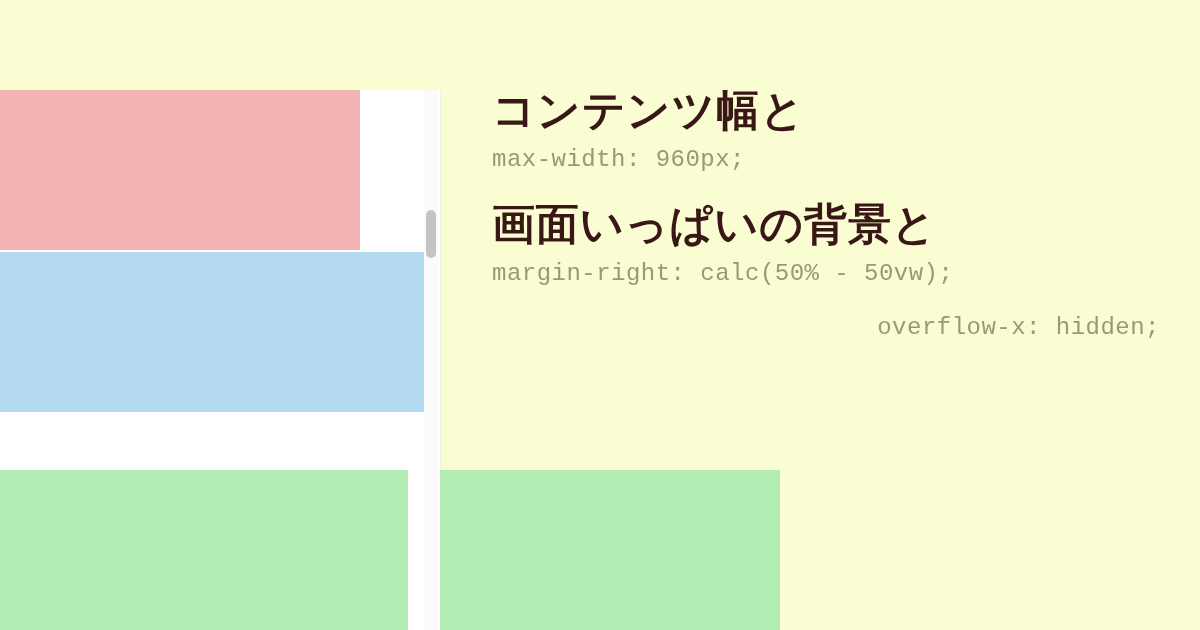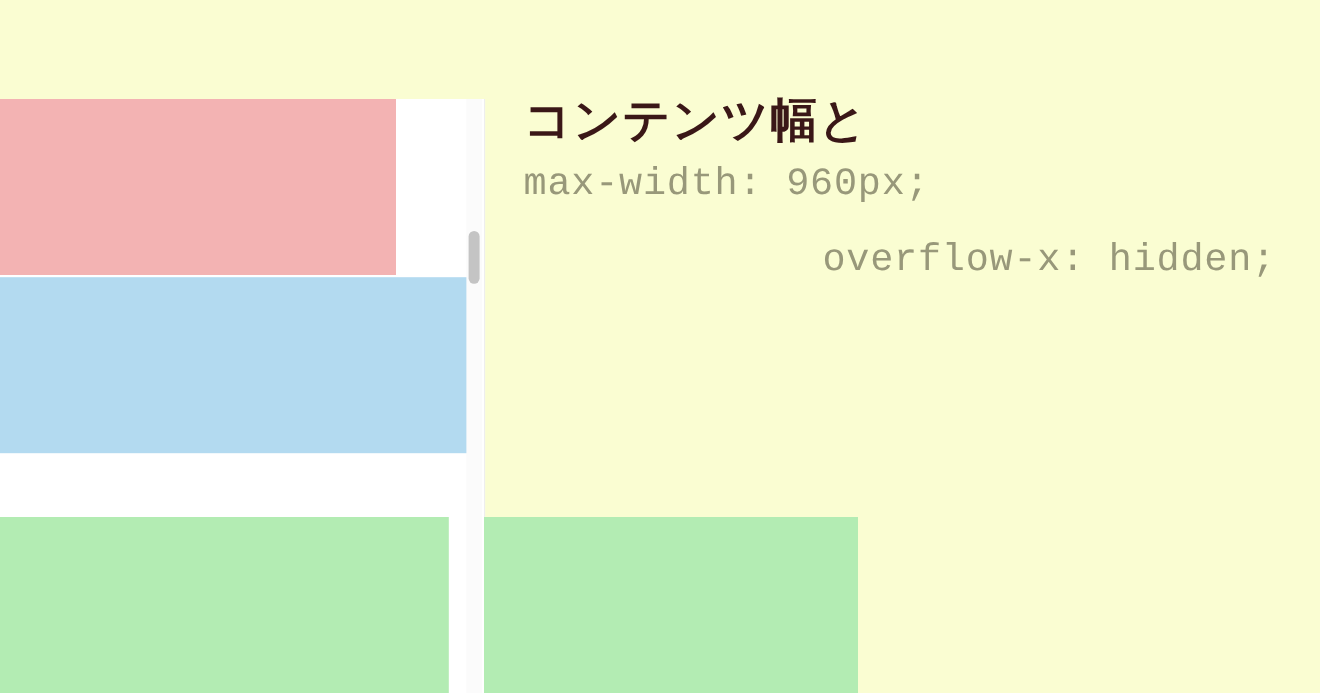--- a/index.html
+++ b/index.html
@@ -76,37 +76,37 @@
   .block.green2 {
     background: #b3ecb3;
     left: 440px;
     top: 380px;
     width: 340px;
     height: 160px;
   }
   
   .textcol {
     position: absolute;
-    left: 476px;
+    left: 492px;
     top: 84px;
     right: 30px;
   }
   .jp {
     font-weight: 700;
     color: #3a1717;
     font-size: 43px;
     line-height: 1.25;
     letter-spacing: 0.02em;
     margin: 0 0 6px 0;
     font-family: "Hiragino Mincho ProN", "Yu Mincho", serif;
   }
   .code {
     font-family: "SFMono-Regular", Menlo, Consolas, "Courier New", monospace;
     color: #98987a;
-    font-size: 35px;
+    font-size: 24px;
     line-height: 1.35;
     margin: 0 0 22px 0;
     letter-spacing: 0.02em;
     white-space: nowrap;
   }
   .code.indent {
     text-align: right;
     padding-right: 10px;
   }
   .code.last {
@@ -126,18 +126,20 @@
     <div class="block red"></div>
     <div class="block blue"></div>
     <div class="block green1"></div>
     <div class="block green2"></div>
   </div>
 
   <div class="textcol">
     <p class="jp">コンテンツ幅と</p>
     <p class="code">max-width: 960px;</p>
 
+    <p class="jp">画面いっぱいの背景と</p>
+    <p class="code">margin-right: calc(50% - 50vw);</p>
 
 
     <p class="code last">overflow-x: hidden;</p>
   </div>
 
 </div>
 
 </body></html>

